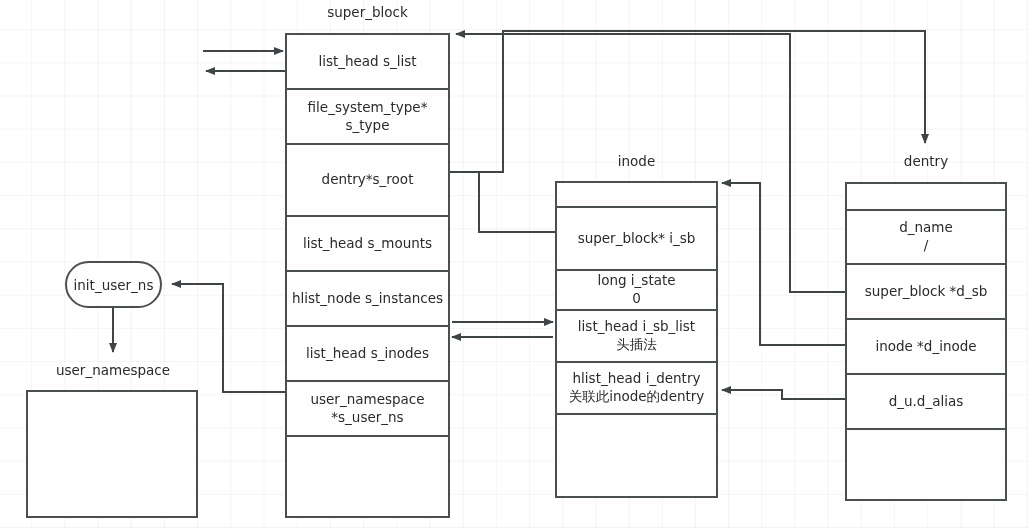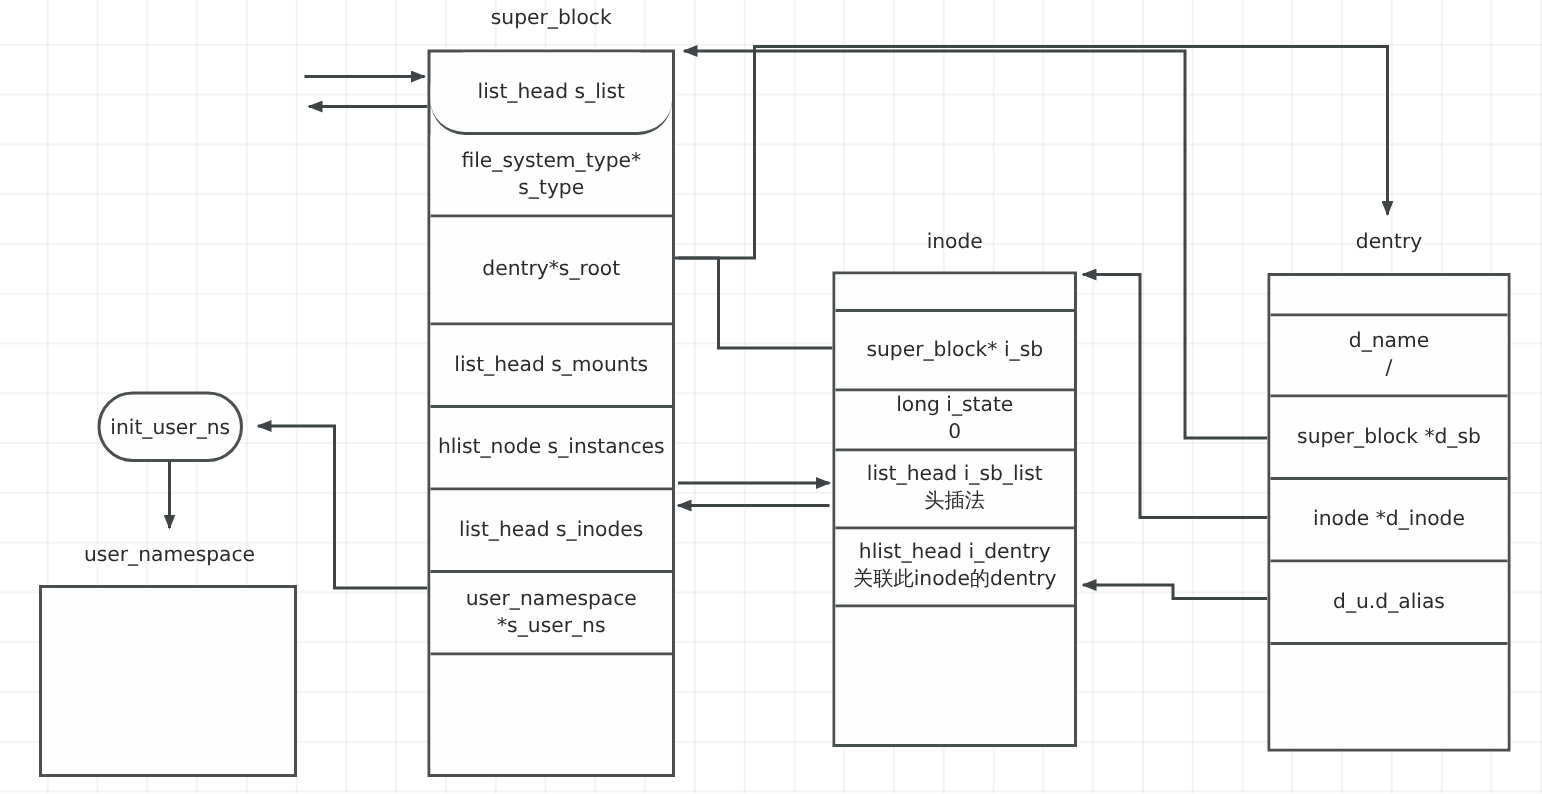--- a/index.html
+++ b/index.html
@@ -127,35 +127,35 @@
   <div class="caption" style="left:28px; top:362px; width:170px;">user_namespace</div>
 
 
   <div class="pill" style="left:65px; top:261px; width:97px; height:47px; border-radius:24px;">
     <span>init_user_ns</span>
   </div>
 
   <div class="plainbox" style="left:26px; top:390px; width:172px; height:128px;"></div>
 
   <div class="struct" style="left:285px; top:33px; width:165px; height:485px;">
-    <div class="cell" style="height:55px;border-radius:23px;">list_head s_list</div>
+    <div class="cell" style="height:55px;">list_head s_list</div>
     <div class="cell" style="height:55px;">file_system_type*
 s_type</div>
     <div class="cell" style="height:72px;text-align:center;">dentry*s_root</div>
     <div class="cell" style="height:55px;">list_head s_mounts</div>
     <div class="cell" style="height:55px;">hlist_node s_instances</div>
     <div class="cell" style="height:55px;">list_head s_inodes</div>
     <div class="cell" style="height:55px;">user_namespace
 *s_user_ns</div>
     <div class="cell empty last" style="flex:1;"></div>
   </div>
 
   <div class="struct" style="left:555px; top:181px; width:163px; height:317px;">
     <div class="cell empty" style="height:25px;"></div>
-    <div class="cell" style="height:53px;text-align:center;">super_block* i_sb</div>
+    <div class="cell" style="height:63px;text-align:center;">super_block* i_sb</div>
     <div class="cell" style="height:40px;">long i_state
 0</div>
     <div class="cell" style="height:52px;">list_head i_sb_list
 头插法</div>
     <div class="cell" style="height:52px;">hlist_head i_dentry
 关联此inode的dentry</div>
     <div class="cell empty last" style="flex:1;"></div>
   </div>
 
   <div class="struct" style="left:845px; top:182px; width:162px; height:319px;">

